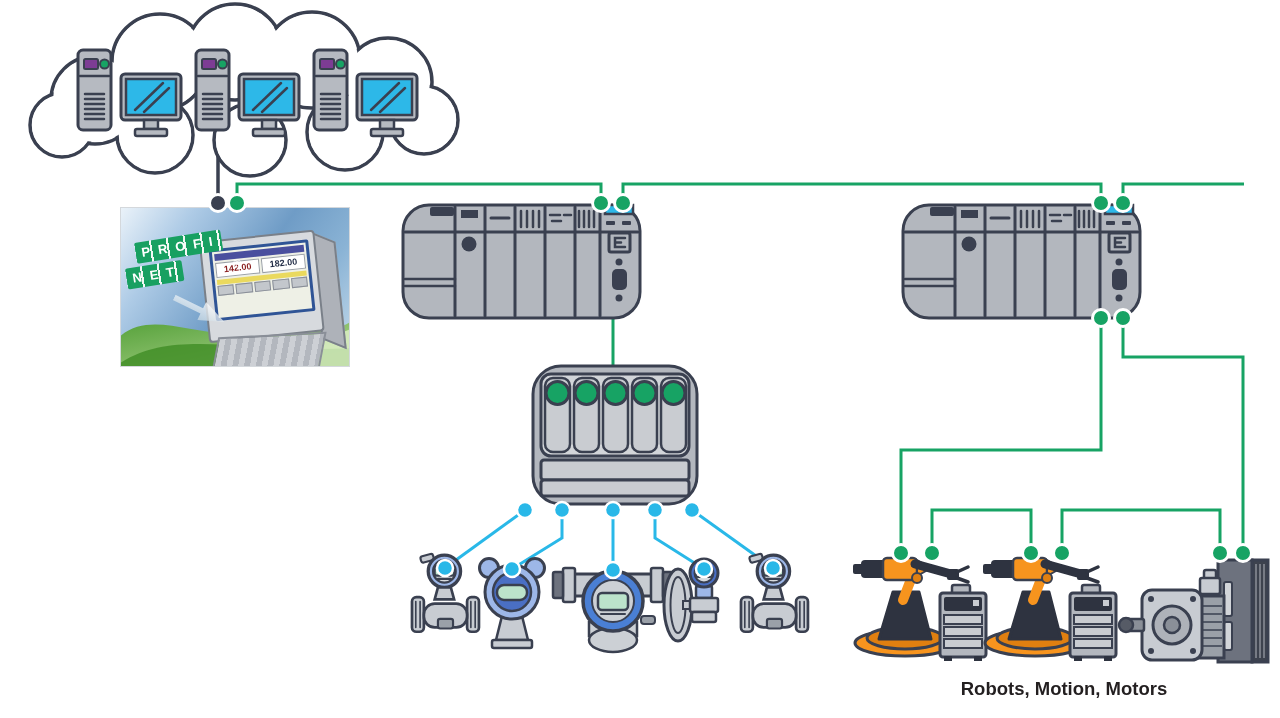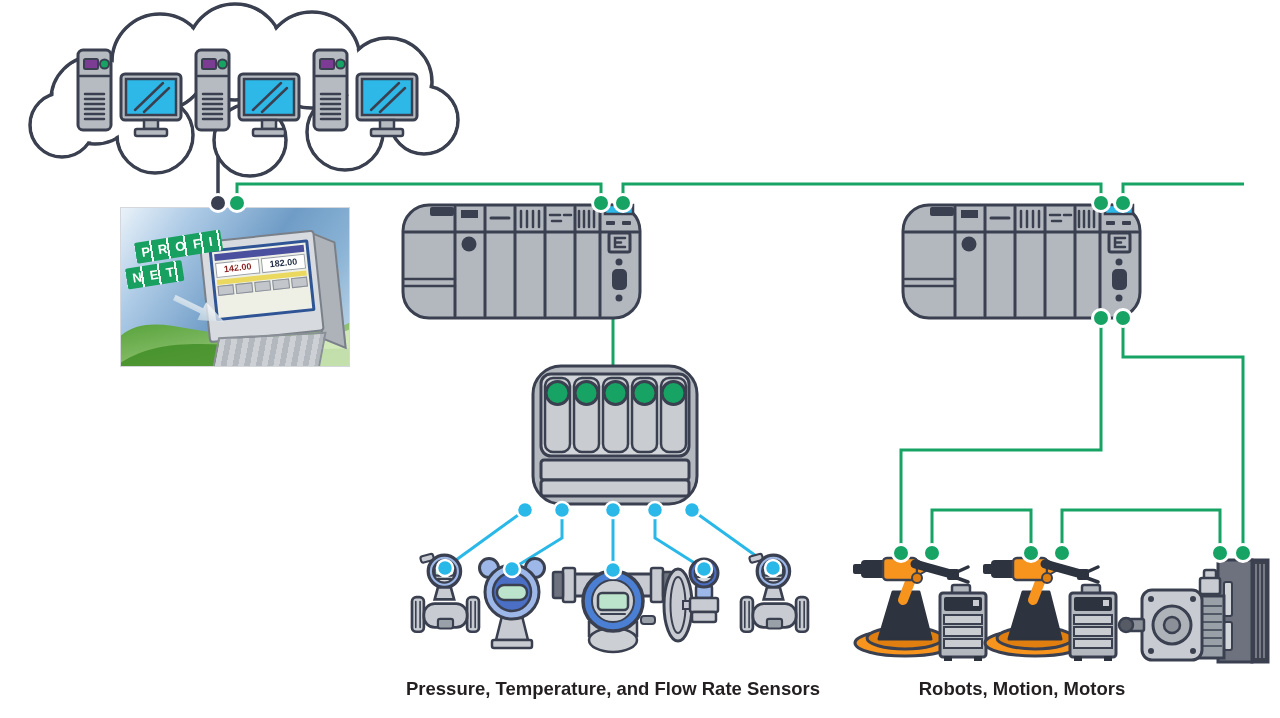--- a/index.html
+++ b/index.html
@@ -44,21 +44,21 @@
   .scr-strip{height:5px;background:#ead95e;margin:1px 2px;}
   .scr-btns{display:flex;gap:2px;margin:0 2px;}
   .scr-btns i{flex:1;height:8px;background:#c3c7cc;border:1px solid #8a8f98;}
   .jumo-body{position:absolute;left:2px;top:106px;width:106px;height:40px;border:2px solid #8a8f98;
              background:repeating-linear-gradient(90deg,#cdd0d5 0 6px,#b3b7be 6px 12px);
              transform:skewX(-14deg) rotate(3deg);}
   
   .caption{position:absolute;z-index:4;color:#231f20;font-weight:bold;font-size:18.5px;
            text-align:center;white-space:nowrap;transform:translateX(-50%);}
   .cap-sensors{left:613px;top:678px;}
-  .cap-robots{left:1022px;top:678px;}
+  .cap-robots{left:1064px;top:678px;}
 </style>
 </head>
 <body>
 
 <div class="stage">
 
   <div class="photo">
     <svg width="228" height="158" style="position:absolute;left:0;top:0;">
       <defs>
         <linearGradient id="gg" x1="0" y1="0" x2="1" y2="1">
@@ -362,15 +362,14 @@
       <circle class="bdot" cx="655" cy="510" r="8"></circle>
       <circle class="bdot" cx="692" cy="510" r="8"></circle>
       <circle class="bdot" cx="445" cy="568" r="8"></circle>
       <circle class="bdot" cx="512" cy="569" r="8"></circle>
       <circle class="bdot" cx="613" cy="570" r="8"></circle>
       <circle class="bdot" cx="704" cy="569" r="8"></circle>
       <circle class="bdot" cx="773" cy="568" r="8"></circle>
     </g>
   </svg>
 
-  <div class="caption cap-sensors">Pressure, Temperature, and Flow Rate Sensors</div>
   <div class="caption cap-robots">Robots, Motion, Motors</div>
 </div>
 
 </body></html>

